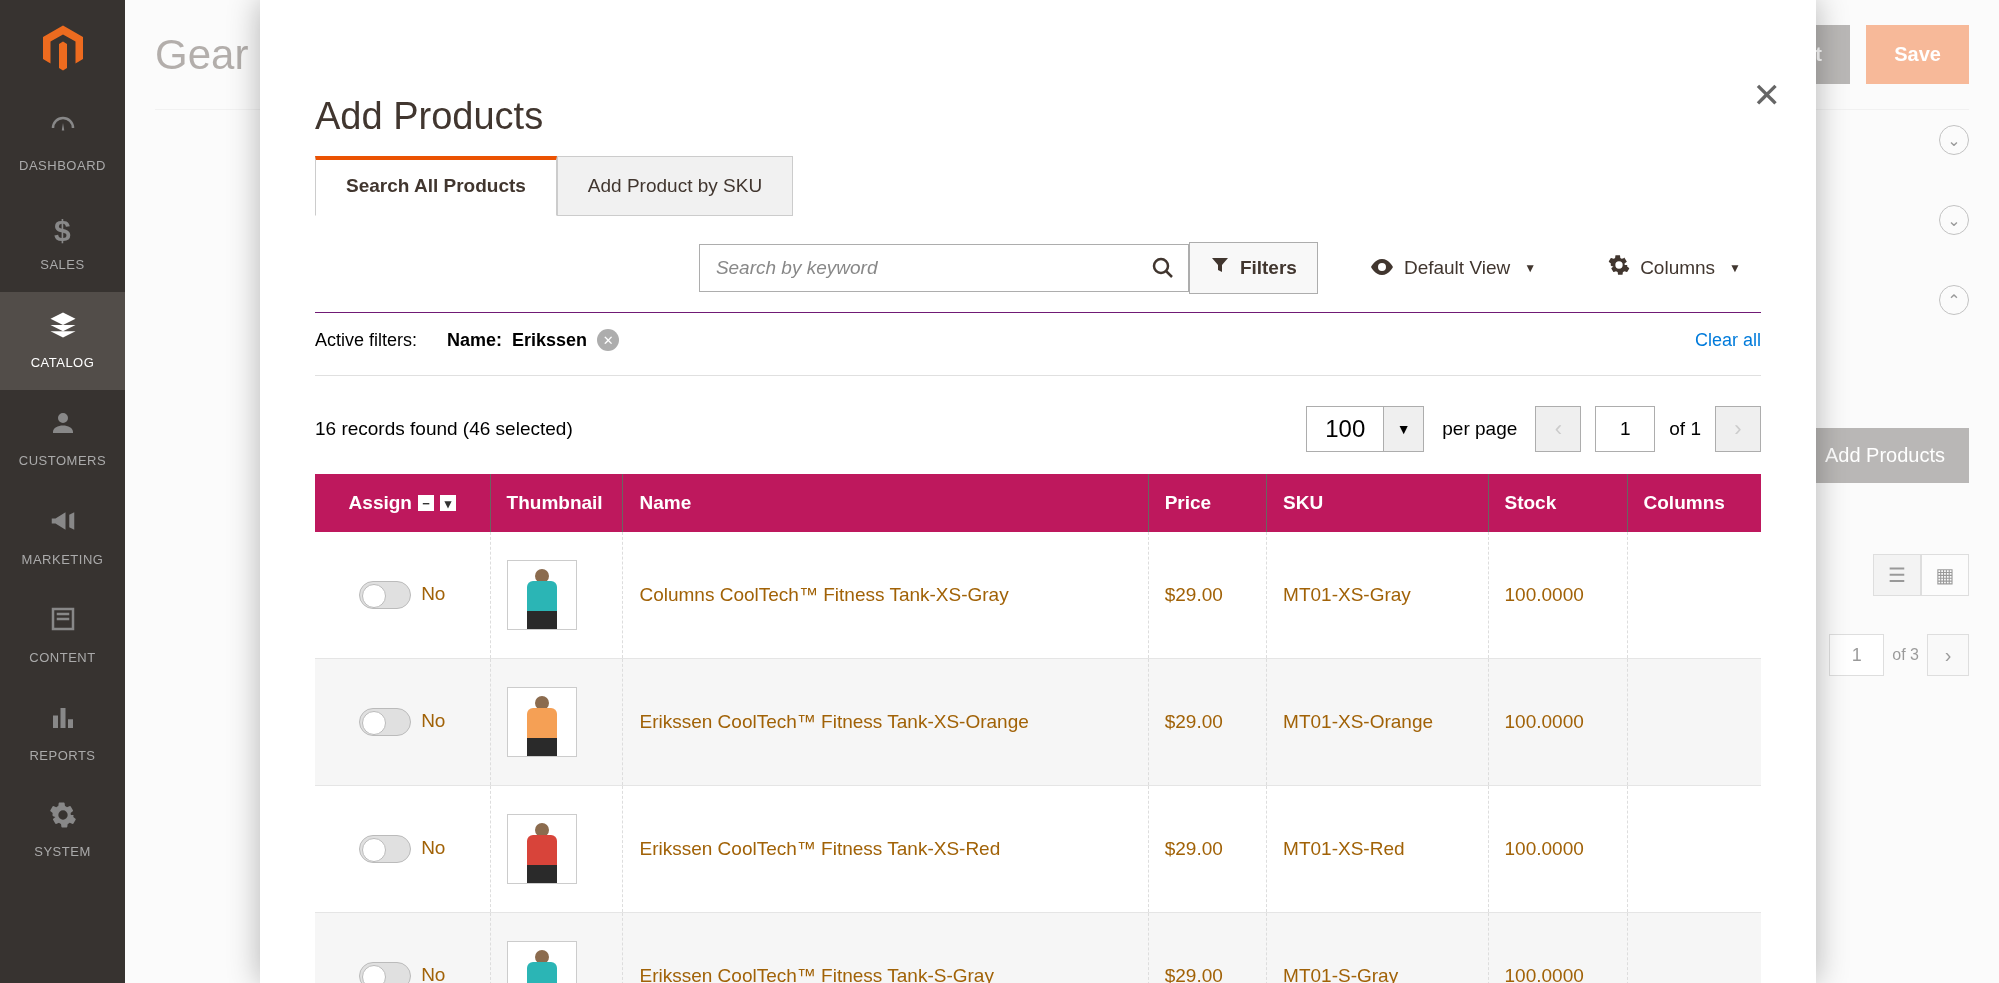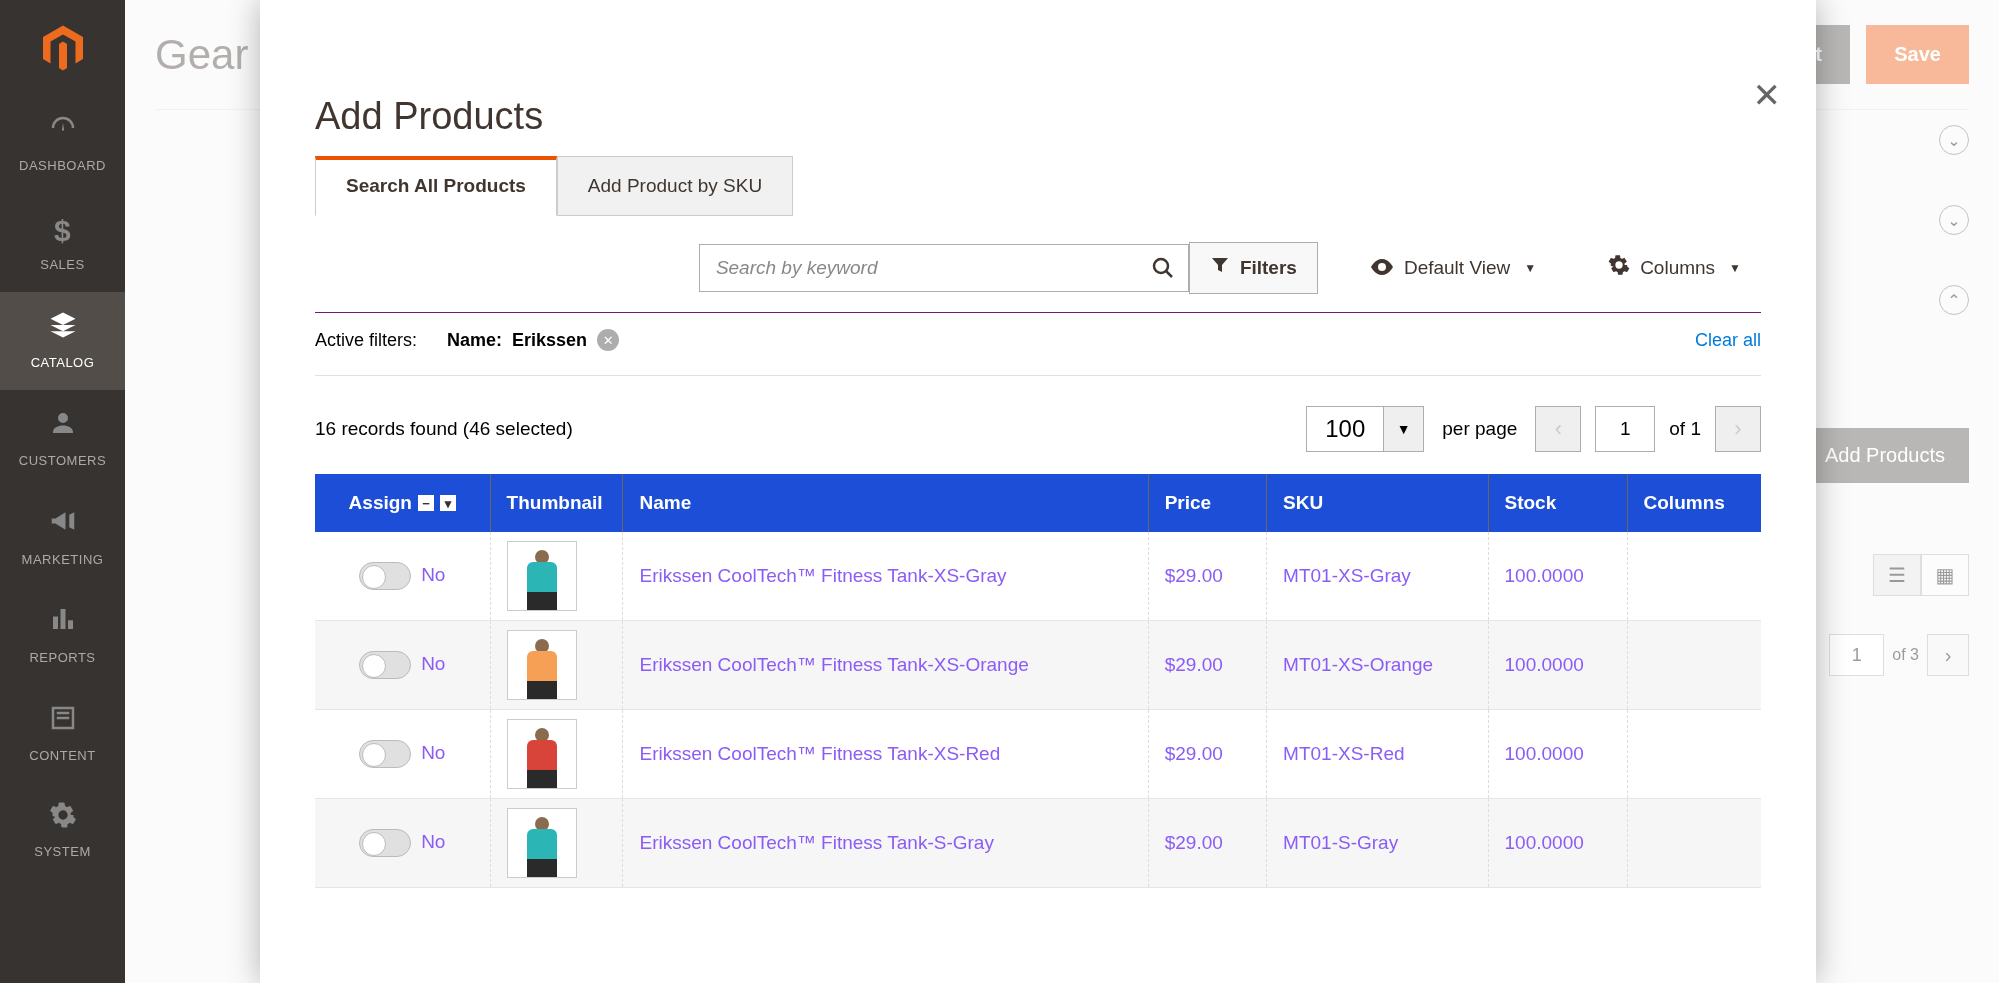--- a/index.html
+++ b/index.html
@@ -74,28 +74,28 @@
 .per-page { display: flex; align-items: center; }
 .per-page input { width: 78px; height: 46px; border: 1px solid #adadad; text-align: center; font-size: 24px; }
 .per-page button { width: 40px; height: 46px; border: 1px solid #adadad; border-left: none; background: #efefef; font-size: 14px; }
 .page-nav { display: flex; align-items: center; gap: 14px; }
 .page-nav .arrow { width: 46px; height: 46px; border: 1px solid #adadad; background: #efefef; display: flex; align-items: center; justify-content: center; font-size: 22px; color: #888; cursor: pointer; }
 .page-nav .arrow.disabled { color: #ccc; }
 .page-nav input { width: 60px; height: 46px; border: 1px solid #adadad; text-align: center; font-size: 19px; }
 
 
 table { width: 100%; border-collapse: collapse; }
-thead { background: #1d4ed8; color: #fff; }
+thead { background: #be185d; color: #fff; }
 th { text-align: left; padding: 18px 16px; font-size: 19px; font-weight: 600; border-right: 1px solid #6a6460; }
 th:last-child { border-right: none; }
 .assign-head { display: flex; align-items: center; justify-content: center; gap: 6px; }
 .assign-head .box { width: 16px; height: 16px; background: #fff; color: #333; font-size: 13px; display: inline-flex; align-items: center; justify-content: center; }
 tbody tr { border-bottom: 1px solid #e5e5e5; }
 tbody tr:nth-child(even) { background: #f6f6f6; }
-td { padding: 9px 16px; font-size: 19px; color: #8b5cf6; border-right: 1px dashed #ddd; }
+td { padding: 28px 16px; font-size: 19px; color: #a16207; border-right: 1px dashed #ddd; }
 td:last-child { border-right: none; }
 .col-assign { width: 170px; text-align: center; }
 .col-thumb { width: 125px; }
 .col-name { width: 510px; }
 .col-price { width: 115px; }
 .col-sku { width: 215px; }
 .col-stock { width: 135px; }
 .col-pos { width: 130px; }
 
 .toggle { width: 52px; height: 28px; border-radius: 14px; background: #e0e0e0; border: 1px solid #bbb; position: relative; display: inline-block; vertical-align: middle; margin-right: 10px; }
@@ -143,29 +143,29 @@
         <span>CUSTOMERS</span>
       </div>
       <div class="nav-item">
         <div class="icon"><svg width="30" height="30" viewBox="0 0 24 24">
             <path fill="currentColor" d="M3 10v4h3l8 5V5l-8 5H3zm14-3v10l4 2V5l-4 2z"></path>
           </svg></div>
         <span>MARKETING</span>
       </div>
       <div class="nav-item">
         <div class="icon"><svg width="30" height="30" viewBox="0 0 24 24">
+            <path fill="currentColor" d="M3 3h18v18H3V3zm2 2v14h14V5H5zm2 2h10v2H7V7zm0 4h10v2H7v-2z"></path>
+          </svg></div>
+        <span>CONTENT</span>
+      </div>
+      <div class="nav-item">
+        <div class="icon"><svg width="30" height="30" viewBox="0 0 24 24">
             <path fill="currentColor" d="M4 20V10h4v10H4zm6 0V4h4v16h-4zm6 0v-7h4v7h-4z"></path>
           </svg></div>
         <span>REPORTS</span>
-      </div>
-      <div class="nav-item">
-        <div class="icon"><svg width="30" height="30" viewBox="0 0 24 24">
-            <path fill="currentColor" d="M3 3h18v18H3V3zm2 2v14h14V5H5zm2 2h10v2H7V7zm0 4h10v2H7v-2z"></path>
-          </svg></div>
-        <span>CONTENT</span>
       </div>
       <div class="nav-item">
         <div class="icon"><svg width="28" height="28" viewBox="0 0 24 24">
             <path fill="currentColor" d="M12 8a4 4 0 100 8 4 4 0 000-8zm9 4c0 .6-.05 1.2-.15 1.75l2.1 1.65-.12.63-2 3.46-.6.22-2.5-1c-.52.4-1.08.73-1.7.98l-.37 2.65-.5.43h-4l-.5-.43-.37-2.65c-.62-.25-1.18-.58-1.7-.98l-2.5 1-.6-.22-2-3.46-.12-.63 2.1-1.65C3.05 13.2 3 12.6 3 12s.05-1.2.15-1.75L1.05 8.6l.12-.63 2-3.46.6-.22 2.5 1c.52-.4 1.08-.73 1.7-.98l.37-2.65.5-.43h4l.5.43.37 2.65c.62.25 1.18.58 1.7.98l2.5-1 .6.22 2 3.46.12.63-2.1 1.65c.1.55.15 1.15.15 1.75z"></path>
           </svg></div>
         <span>SYSTEM</span>
       </div>
       <div class="nav-item"></div>
     </div>
 </div>
@@ -309,21 +309,21 @@
           <td class="col-assign"><span class="toggle"></span><span>No</span></td>
           <td class="col-thumb">
             <div class="thumb c-gray">
               <div class="figure">
                 <div class="head"></div>
                 <div class="body"></div>
                 <div class="legs"></div>
               </div>
             </div>
           </td>
-          <td class="col-name">Erikssen CoolTech™ Fitness Tank-XS-Gray</td>
+          <td class="col-name">Columns CoolTech™ Fitness Tank-XS-Gray</td>
           <td class="col-price">$29.00</td>
           <td class="col-sku">MT01-XS-Gray</td>
           <td class="col-stock">100.0000</td>
           <td class="col-pos"></td>
         </tr>
         <tr>
           <td class="col-assign"><span class="toggle"></span><span>No</span></td>
           <td class="col-thumb">
             <div class="thumb c-orange">
               <div class="figure">

